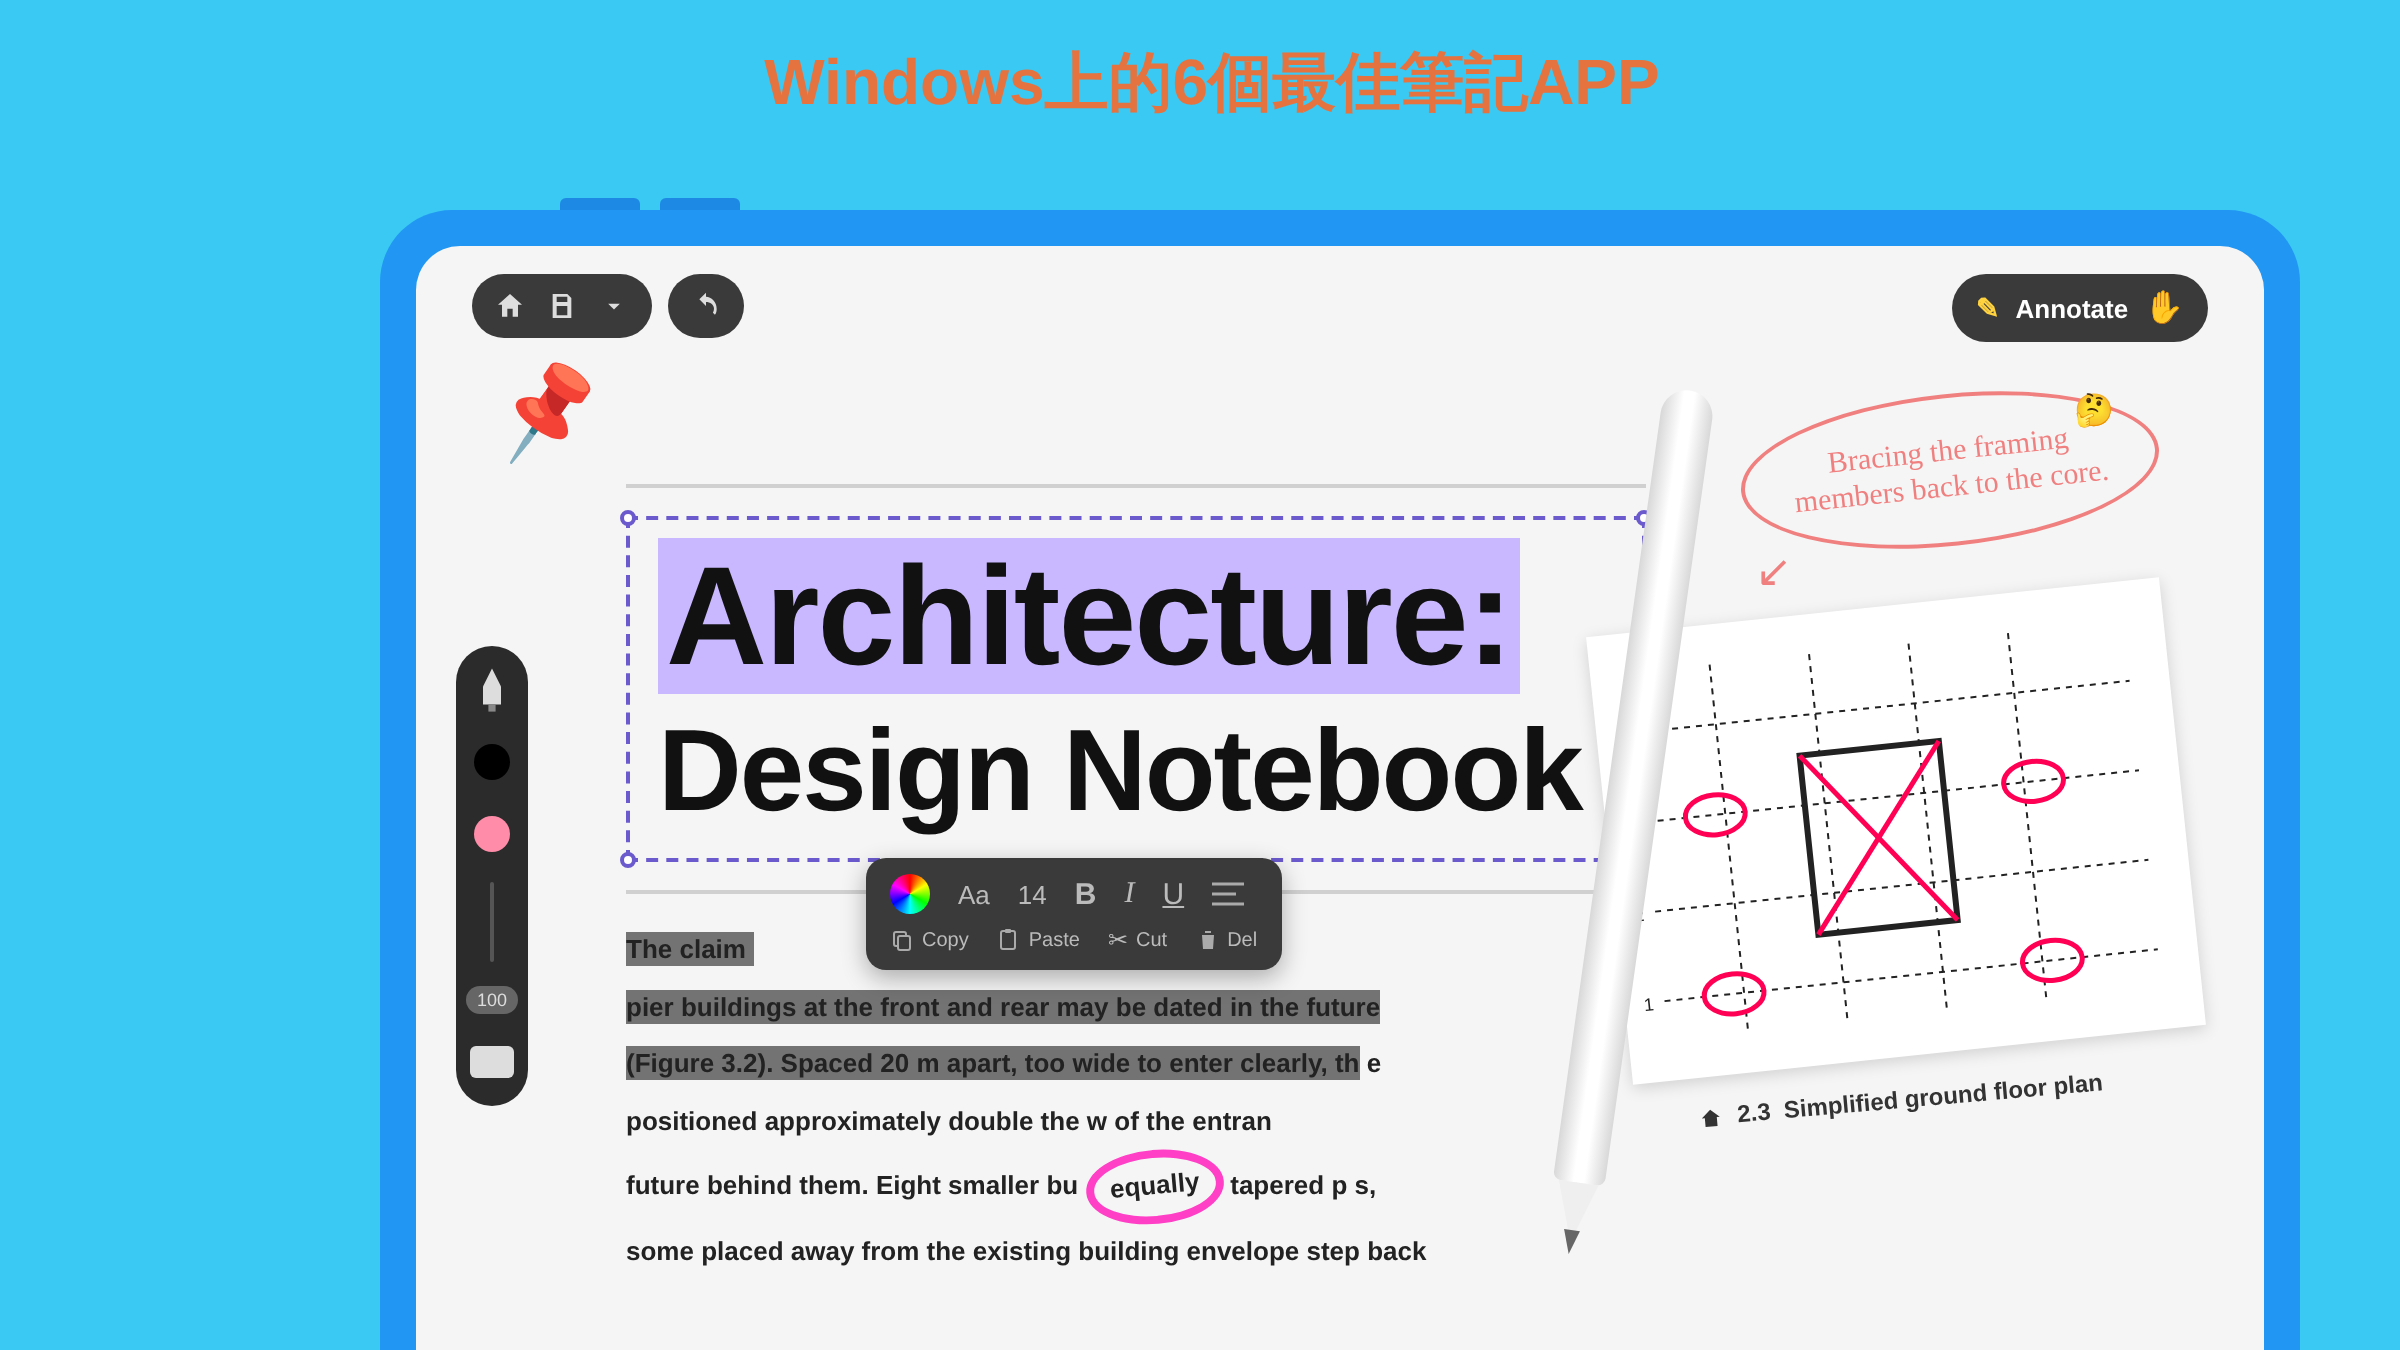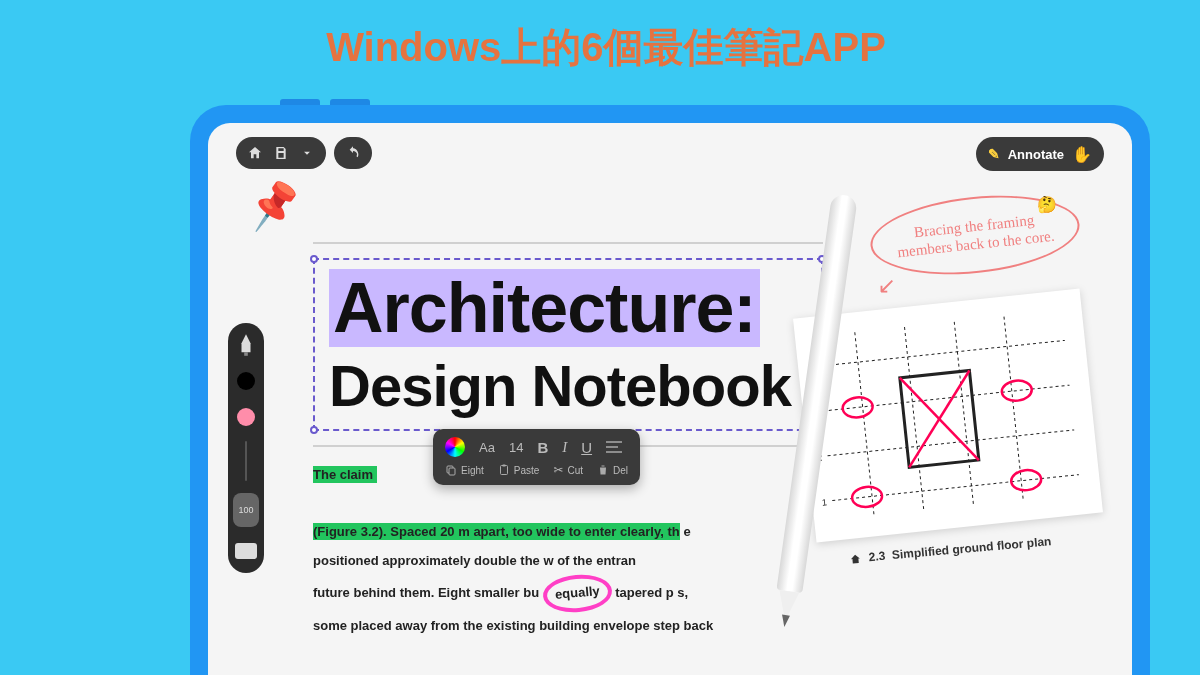--- a/index.html
+++ b/index.html
@@ -10,21 +10,21 @@
   font-family: -apple-system, BlinkMacSystemFont, "Segoe UI", sans-serif;
   overflow: hidden;
   position: relative;
 }
 .headline {
   position: absolute;
   top: 20px;
   left: 12px;
   right: 0;
   text-align: center;
-  font-size: 40px;
+  font-size: 32px;
   font-weight: 800;
   color: #e57340;
 }
 .tablet {
   position: absolute;
   top: 105px;
   left: 190px;
   width: 960px;
   height: 620px;
   background: #2196f3;
@@ -106,21 +106,21 @@
   justify-content: center;
   cursor: pointer;
 }
 .dot-pink { width: 18px; height: 18px; background: #ff8daa; border-radius: 50%; }
 .dot-black { width: 18px; height: 18px; background: #000; border-radius: 50%; }
 .pen-tip svg { width: 18px; height: 22px; }
 .st-badge {
   background: #666;
   color: #ddd;
   font-size: 9px;
-  padding: 12px 5px;
+  padding: 2px 5px;
   border-radius: 8px;
 }
 .st-eraser {
   width: 22px; height: 16px;
   background: #ddd;
   border-radius: 3px;
 }
 
 .pushpin {
   position: absolute;
@@ -176,21 +176,21 @@
   height: 2px;
   background: #d0d0d0;
   margin: 14px 0;
 }
 .para {
   font-size: 13px;
   color: #222;
   line-height: 2.2;
   font-weight: 600;
 }
-.hl { background: #22c55e; padding: 1px 0; }
+.hl { background: #737373; padding: 1px 0; }
 .pink-circle {
   display: inline-block;
   border: 4px solid #ff3fc6;
   border-radius: 50%;
   padding: 0 8px;
   transform: rotate(-5deg);
 }
 
 .txt-toolbar {
   position: absolute;
@@ -395,21 +395,21 @@
         <div class="handle h-bl"></div>
         <div class="handle h-br"></div>
         <div><span class="title-line1">Architecture:</span></div>
         <div class="title-line2">Design Notebook</div>
       </div>
       <div class="hr-bottom"></div>
       <div class="para">
         <span class="hl">The claim </span>
         <span style="display:inline-block;width:200px"></span>
         <span class="hl">sonry</span><br>
-        <br>
+        <span class="hl">pier buildings at the front and rear may be dated in the future</span><br>
         <span class="hl">(Figure 3.2). Spaced 20 m apart, too wide to enter clearly, th</span>
         <span>e</span><br>
         <span>positioned approximately double the w</span>
         <span> of the entran</span><br>
         <span>future behind them. Eight smaller bu</span>
         <span class="pink-circle">equally</span>
         <span>tapered p</span>
         <span>s,</span><br>
         <span>some placed away from the existing building envelope step back</span>
       </div>
@@ -432,21 +432,21 @@
               <line x1="0" y1="12" x2="16" y2="12"></line>
             </svg>
         </div>
       </div>
       <div class="tt-row tt-row2">
         <div class="tt-item">
           <svg width="12" height="12" viewBox="0 0 24 24" fill="#aaa">
               <rect x="4" y="4" width="12" height="14" rx="2" fill="none" stroke="#aaa" stroke-width="2"></rect>
               <rect x="8" y="8" width="12" height="14" rx="2" fill="#3a3a3a" stroke="#aaa" stroke-width="2"></rect>
             </svg>
-          <span>Eight</span>
+          <span>Copy</span>
         </div>
         <div class="tt-item">
           <svg width="12" height="12" viewBox="0 0 24 24" fill="#aaa">
               <rect x="5" y="3" width="14" height="18" rx="2" fill="none" stroke="#aaa" stroke-width="2"></rect>
               <rect x="9" y="1" width="6" height="4" rx="1"></rect>
             </svg>
           <span>Paste</span>
         </div>
         <div class="tt-item">
           <span style="font-size:12px">✂</span>

